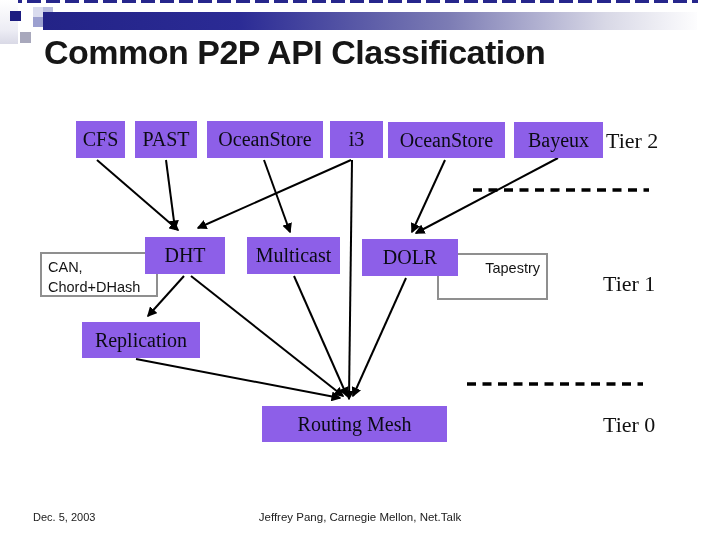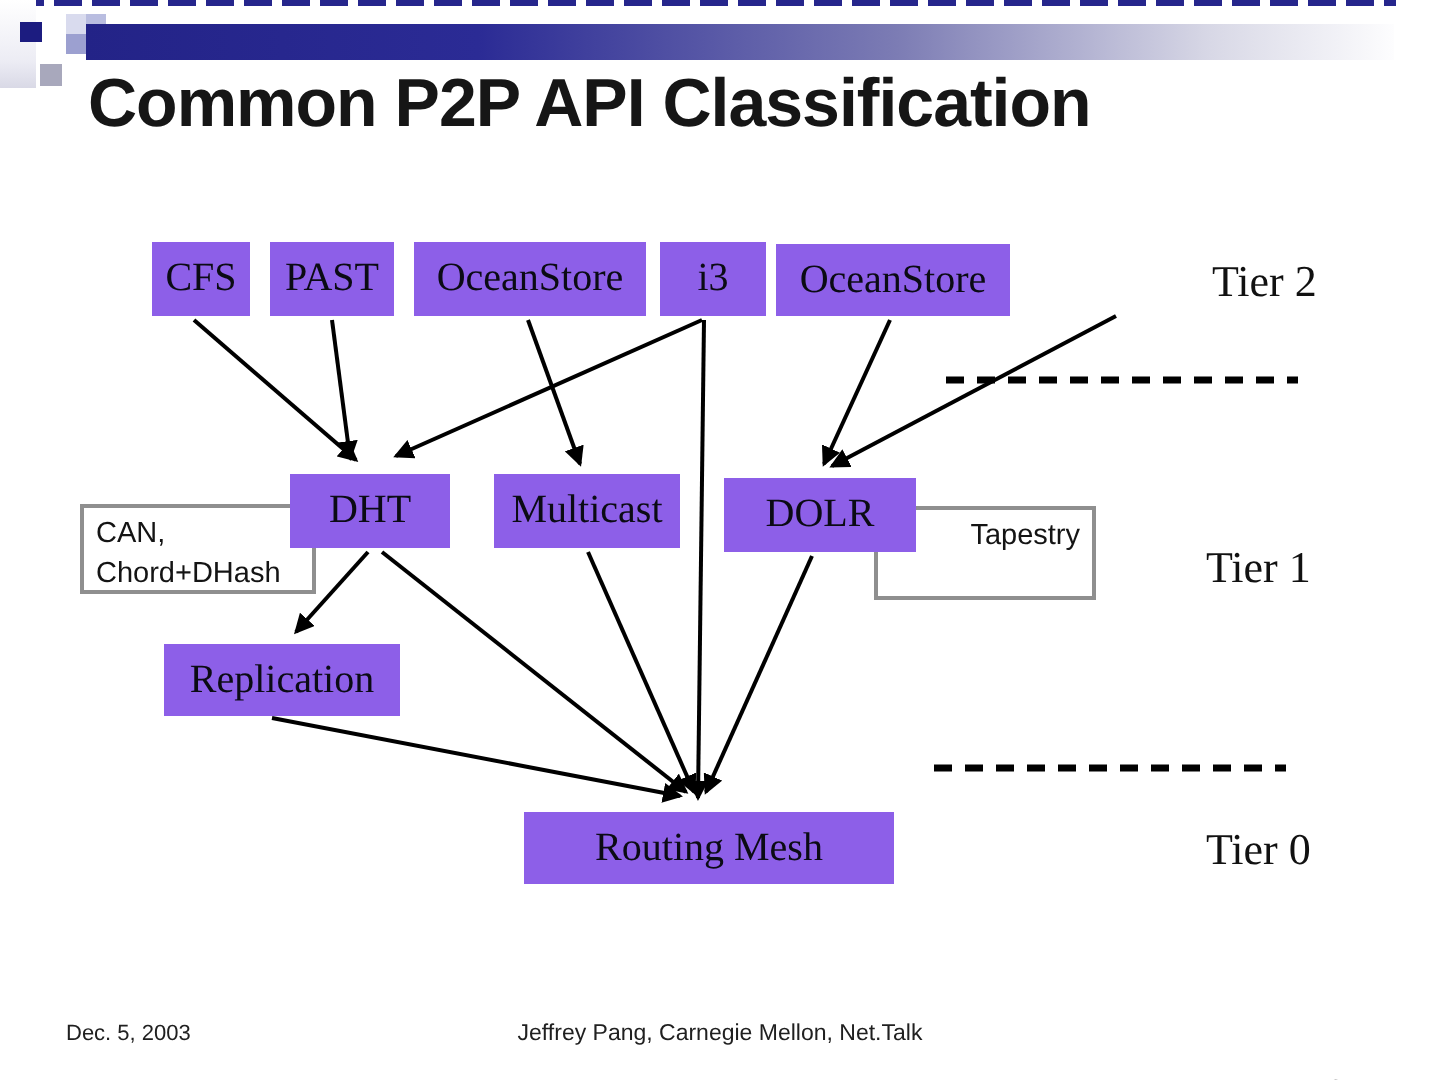--- a/index.html
+++ b/index.html
@@ -69,20 +69,21 @@
     <line x1="136" y1="359" x2="340" y2="398" marker-end="url(#ah)"></line>
     <line class="dashed" x1="473" y1="190" x2="649" y2="190"></line>
     <line class="dashed" x1="467" y1="384" x2="643" y2="384"></line>
   </svg>
 
   <div class="pbox" style="left:76px;top:121px;width:49px;height:37px;">CFS</div>
   <div class="pbox" style="left:135px;top:121px;width:62px;height:37px;">PAST</div>
   <div class="pbox" style="left:207px;top:121px;width:116px;height:37px;">OceanStore</div>
   <div class="pbox" style="left:330px;top:121px;width:53px;height:37px;">i3</div>
   <div class="pbox" style="left:388px;top:122px;width:117px;height:36px;">OceanStore</div>
+  <div class="pbox" style="left:514px;top:122px;width:89px;height:36px;">Bayeux</div>
   <div class="tier-label" style="left:606px;top:128px;text-align:center;">Tier 2</div>
 
   <div class="wbox" style="left:40px;top:252px;width:118px;height:45px;">
     <div>CAN,</div>
     <div>Chord+DHash</div>
   </div>
   <div class="pbox" style="left:145px;top:237px;width:80px;height:37px;">DHT</div>
   <div class="pbox" style="left:247px;top:237px;width:93px;height:37px;">Multicast</div>
   <div class="pbox" style="left:362px;top:239px;width:96px;height:37px;">DOLR</div>
   <div class="wbox right" style="left:437px;top:253px;width:111px;height:47px;">

